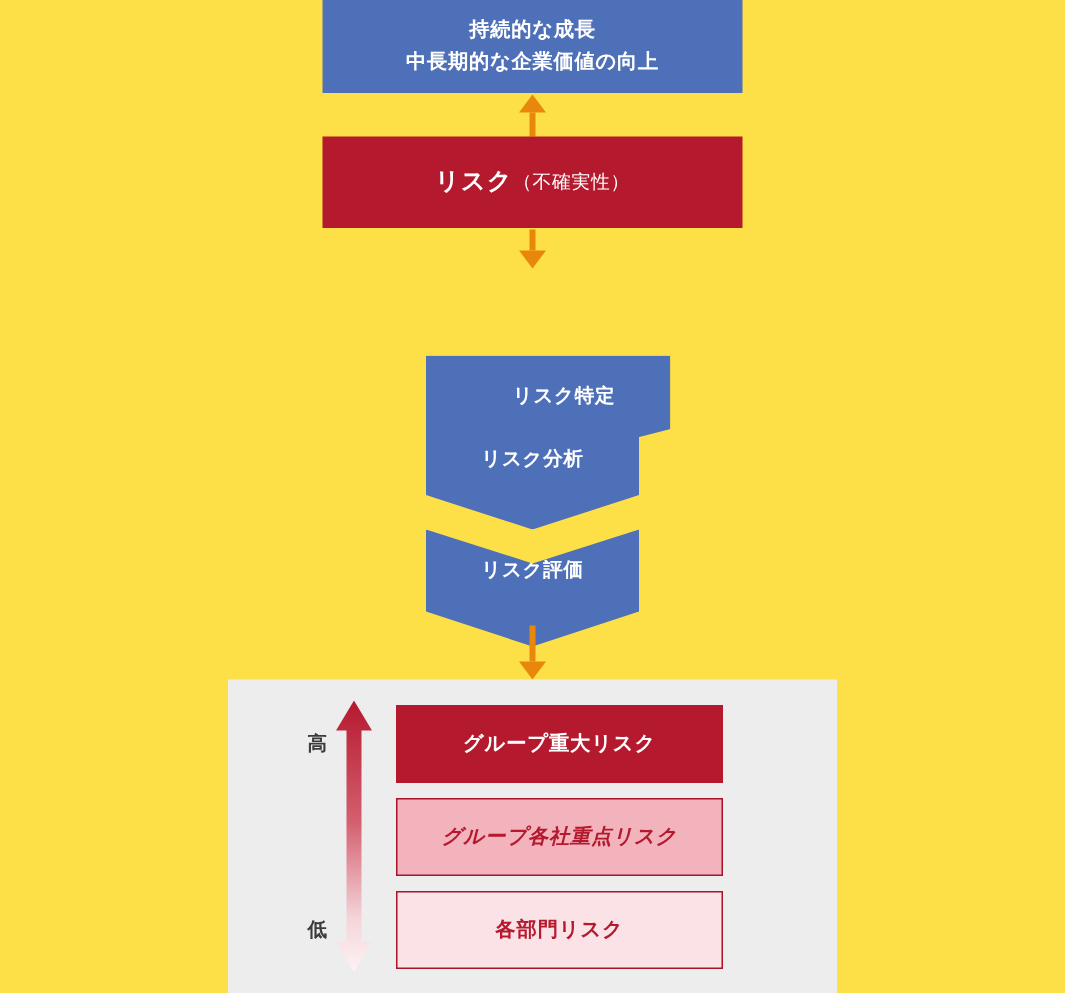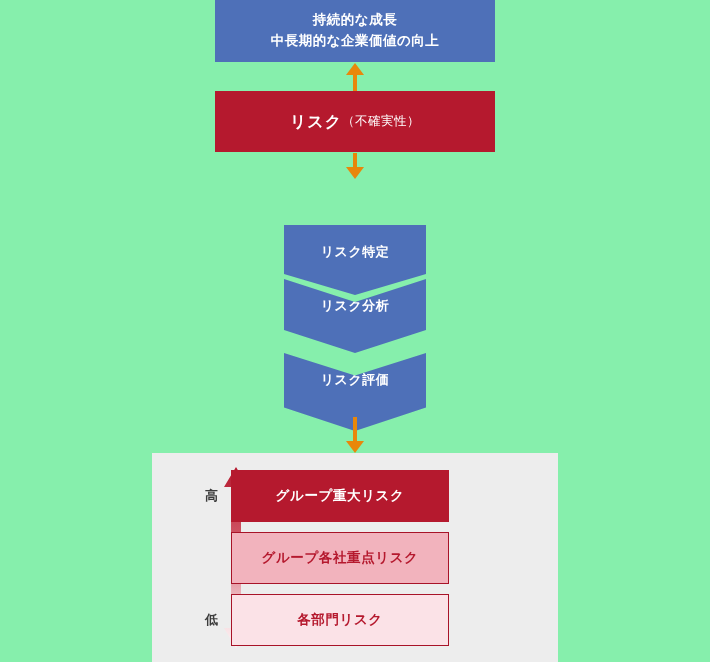--- a/index.html
+++ b/index.html
@@ -8,21 +8,21 @@
     background: #ffffff;
   }
   body {
     font-family: "Liberation Sans", "DejaVu Sans", sans-serif;
     -webkit-font-smoothing: antialiased;
   }
   #diagram {
     position: relative;
     width: 710px;
     height: 662px;
-    background: #86efac;
+    background: #fde047;
     overflow: hidden;
   }
 
   
   .abs { position: absolute; box-sizing: border-box; }
 
   
   .goal-box {
     left: 215px; top: 0px;
     width: 280px; height: 62px;
@@ -110,22 +110,23 @@
     display: flex;
     align-items: flex-start;
     justify-content: center;
     font-size: 13px;
     font-weight: bold;
     letter-spacing: .5px;
   }
   .chevron span { margin-top: 18px; }
   
   .chev-1 {
-    top: 0; height: 70px;
+    top: 12px; height: 70px;
     clip-path: polygon(0 0, 100% 0, 100% 70%, 50% 100%, 0 70%);
+    padding-left: 21px;
   }
   
   .chev-2 {
     top: 54px; height: 74px;
     clip-path: polygon(0 0, 50% 31%, 100% 0, 100% 69%, 50% 100%, 0 69%);
   }
   .chev-3 {
     top: 128px; height: 78px;
     clip-path: polygon(0 0, 50% 29%, 100% 0, 100% 70%, 50% 100%, 0 70%);
   }
@@ -147,40 +148,41 @@
     font-size: 13px;
     font-weight: bold;
     text-align: right;
     width: 22px;
   }
   .scale-labels-high { left: 196px; top: 487px; }
   .scale-labels-low  { left: 196px; top: 611px; }
 
   
   .tier {
-    left: 231px;
+    left: 264px;
     width: 218px;
     display: flex;
     align-items: center;
     justify-content: center;
     font-size: 13.5px;
     font-weight: bold;
     letter-spacing: .6px;
   }
   .tier-1 {
     top: 470px; height: 52px;
     background: #B5192E;
     border: 1px solid #B5192E;
     color: #ffffff;
   }
   .tier-2 {
     top: 532px; height: 52px;
     background: #F2B3BD;
     border: 1px solid #A81328;
     color: #B5192E;
+    font-style: italic;
   }
   .tier-3 {
     top: 594px; height: 52px;
     background: #FBE2E7;
     border: 1px solid #A81328;
     color: #B5192E;
     justify-content: center;
   }
 </style>
 </head>

